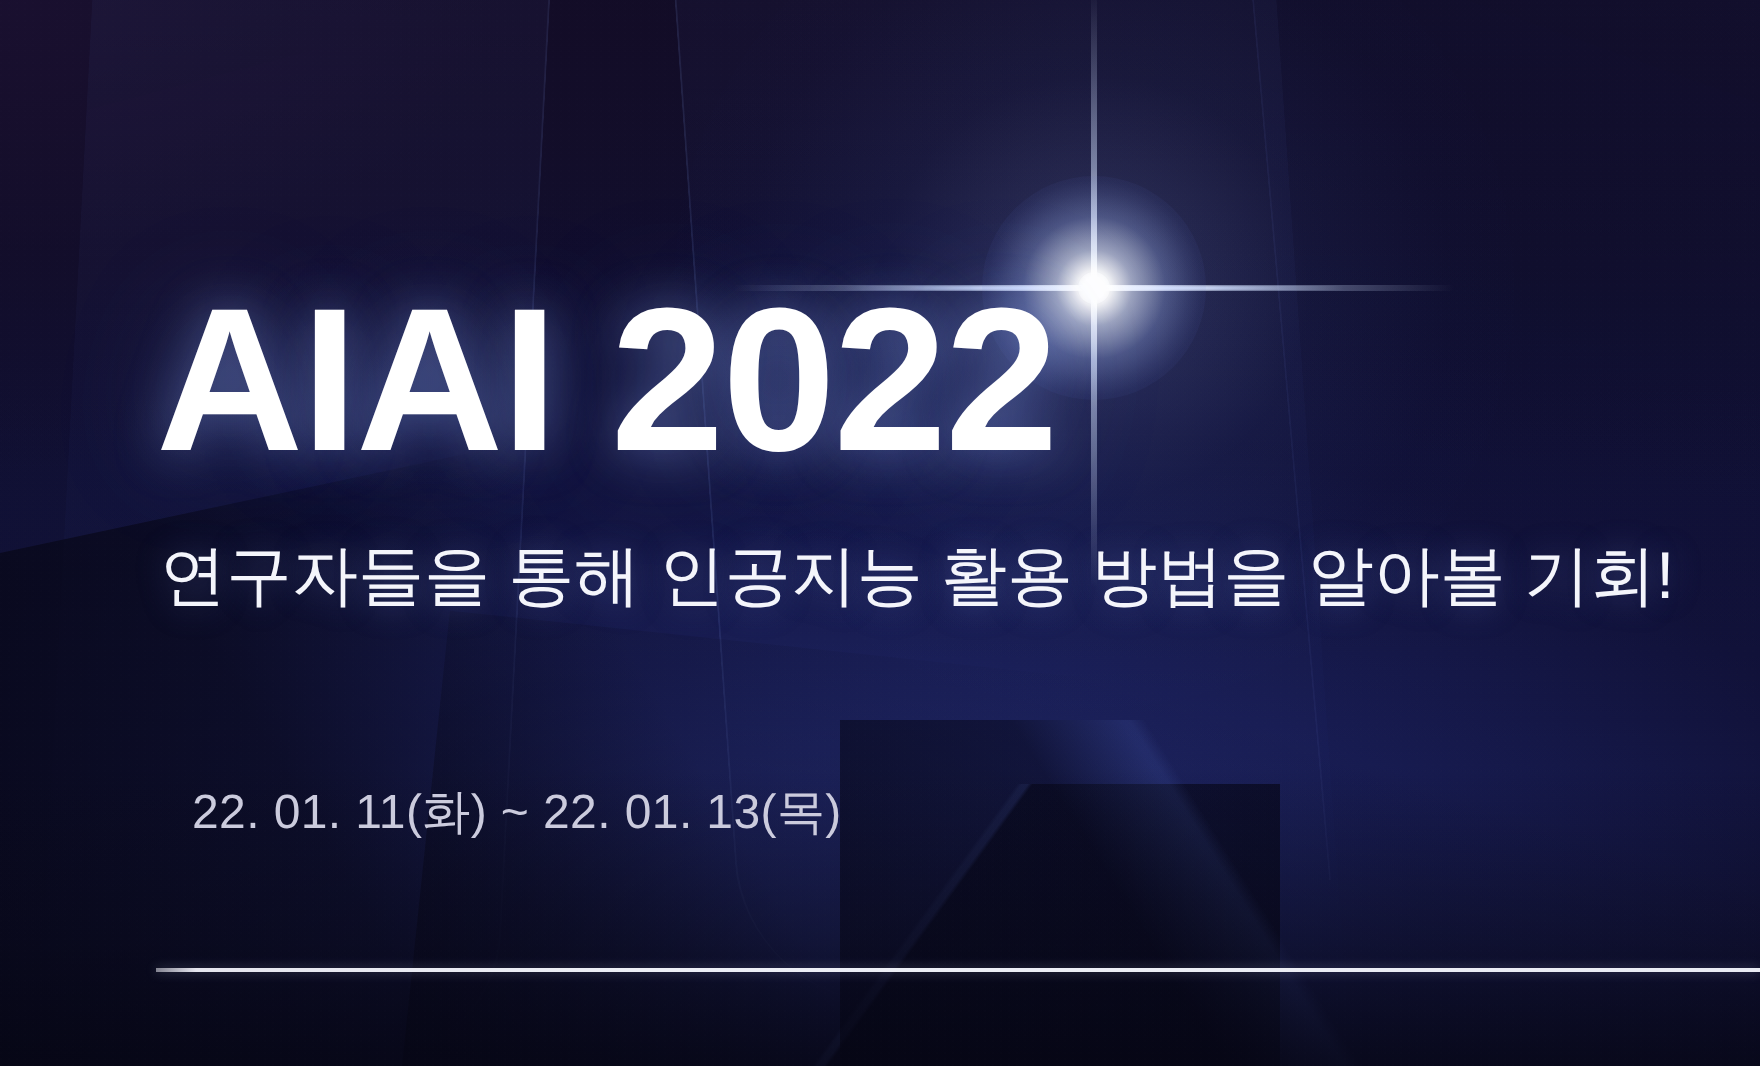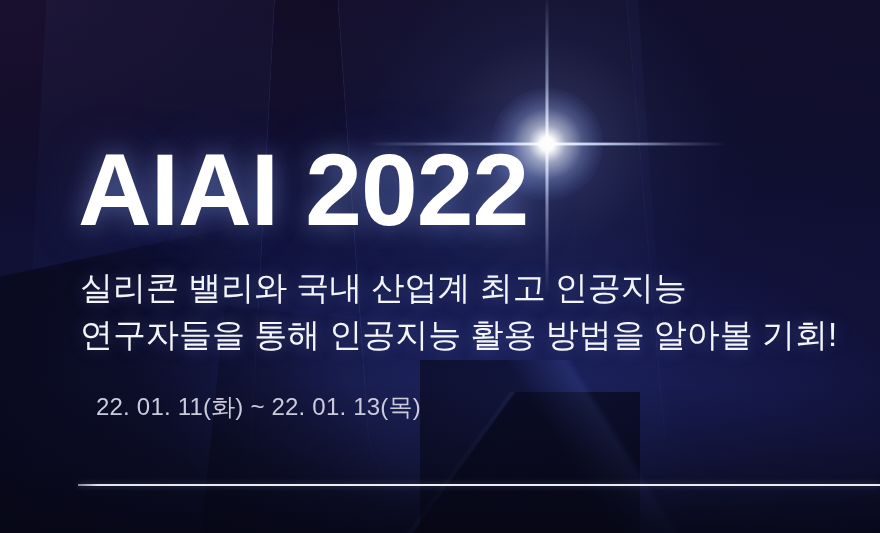--- a/index.html
+++ b/index.html
@@ -296,21 +296,20 @@
     <span class="flare-ray-v"></span>
     <span class="flare-halo-core"></span>
     <span class="flare-dot"></span>
   </div>
 
   <div class="content">
 
     <h1 class="event-title">AIAI 2022</h1>
 
     <p class="event-subtitle">
-      <span class="line">실리콘 밸리와 국내 산업계 최고 인공지능</span>
       <span class="line">연구자들을 통해 인공지능 활용 방법을 알아볼 기회!</span>
     </p>
 
     <p class="event-date">22. 01. 11(화) ~ 22. 01. 13(목)</p>
   </div>
 
   <div class="divider"></div>
 
   <div class="grain"></div>
 </div>

